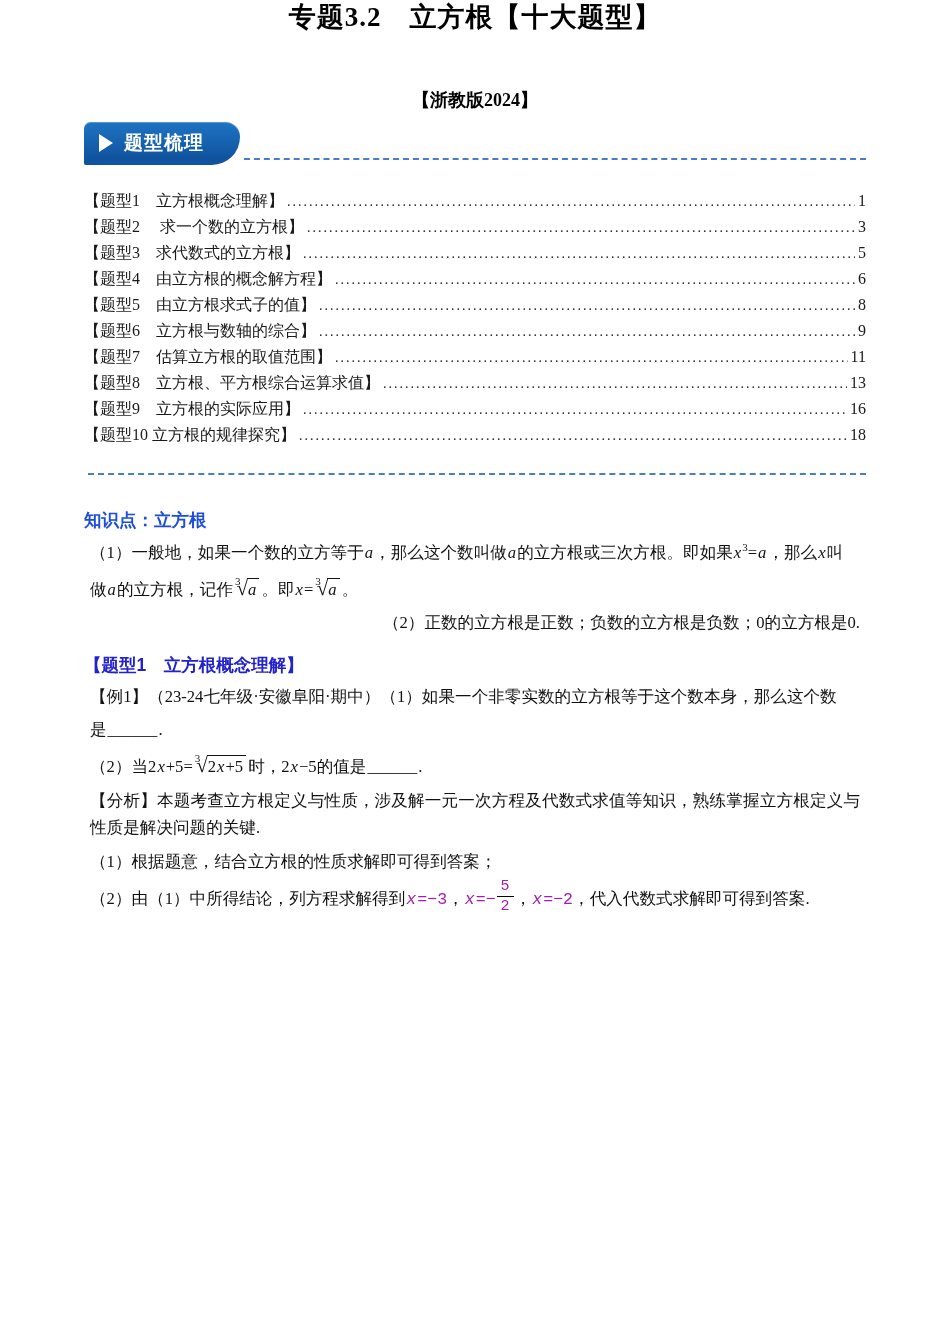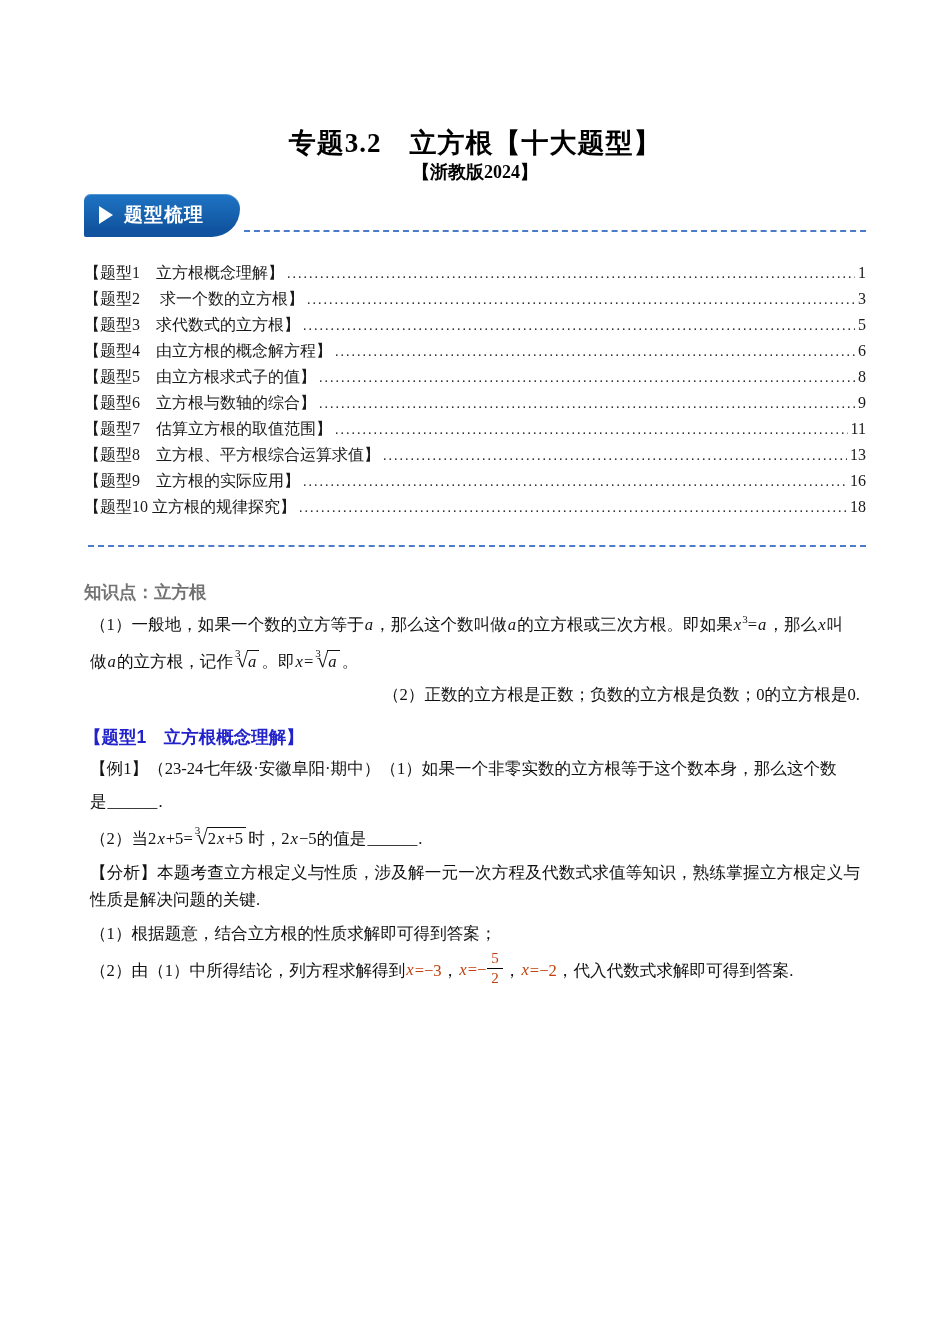--- a/index.html
+++ b/index.html
@@ -1,23 +1,23 @@
 <!DOCTYPE html>
 <html><head>
 <meta charset="utf-8">
 <style>
   html,body{margin:0;padding:0;background:#ffffff;}
   body{width:950px;height:1344px;overflow:hidden;
        font-family:"Liberation Serif","DejaVu Serif",serif;color:#111;}
-  .page{width:782px;margin:0 auto;padding-top:126px;}
+  .page{width:782px;margin:0 auto;}
 
   
   .doc-title{margin:0;text-align:center;font-size:27px;font-weight:700;
              letter-spacing:1px;line-height:34px;color:#000;}
-  .edition{text-align:center;font-size:18px;font-weight:700;
+  .edition{margin-top:54px;text-align:center;font-size:18px;font-weight:700;
            line-height:24px;color:#000;}
 
   
   .section-bar{display:flex;align-items:flex-end;}
   .bar1{margin-top:10px;}
   .bar2{margin-top:22px;}
   .badge{display:inline-flex;align-items:center;gap:11px;
          background:linear-gradient(180deg,#1e74c4 0%,#10539e 85%);
          color:#fff;font-family:"Liberation Sans","DejaVu Sans",sans-serif;
          font-weight:700;font-size:19px;letter-spacing:1px;
@@ -31,21 +31,21 @@
   .toc{margin-top:26px;}
   .toc-row{display:flex;align-items:baseline;height:26px;font-size:16px;color:#1a1a1a;}
   .toc-label{white-space:nowrap;}
   .leader{flex:1;overflow:hidden;white-space:nowrap;margin:0 3px;
           font-size:14px;letter-spacing:2px;color:#222;}
   .leader::after{content:"..................................................................................................................................................................................";}
   .toc-page{white-space:nowrap;font-size:16px;}
 
   
   .kp-heading{margin-top:28px;font-family:"Liberation Sans","DejaVu Sans",sans-serif;
-              font-weight:700;font-size:17.5px;color:#737373;}
+              font-weight:700;font-size:17.5px;color:#1d4ed8;}
   p.body{margin:6px;font-size:16.6px;line-height:1.65;color:#111;}
   .kp1{margin-top:14px;white-space:nowrap;}
   .kp2{margin-top:22px;}
   .kp3{margin-top:24px;text-align:right;}
   .type-heading{margin:16px 0 0;font-family:"Liberation Sans","DejaVu Sans",sans-serif;
                 font-weight:700;font-size:17.5px;color:#2222cc;}
   .ex1{margin-top:18px;white-space:nowrap;}
   .ex2{margin-top:26px;}
   .q2{margin-top:20px;}
 
@@ -61,21 +61,21 @@
 
   
   .answer{margin-top:26px;font-size:17px;}
   .ans-label{color:#e60000;}
   .v1{margin-left:92px;}
   .v2{margin-left:108px;}
   .red{color:#e60000;}
   .an1{margin-top:20px;line-height:2.5;text-align:justify;}
   .an-s1{margin-top:8px;}
   .an-s2{margin-top:20px;}
-  .mk{color:#c2410c;font-family:Liberation Serif, serif;}
+  .mk{color:#a21caf;font-family:Liberation Mono, monospace;}
   .mk i{font-style:italic;padding:0 1px;}
   .frac{display:inline-flex;flex-direction:column;vertical-align:middle;
         text-align:center;line-height:1.15;font-size:15px;margin:0 1px;
         transform:translateY(-3px);}
   .num{border-bottom:1.4px solid #000;padding:0 4px 1px;}
   .den{padding-top:1px;}
 </style>
 </head>
 <body>
 

